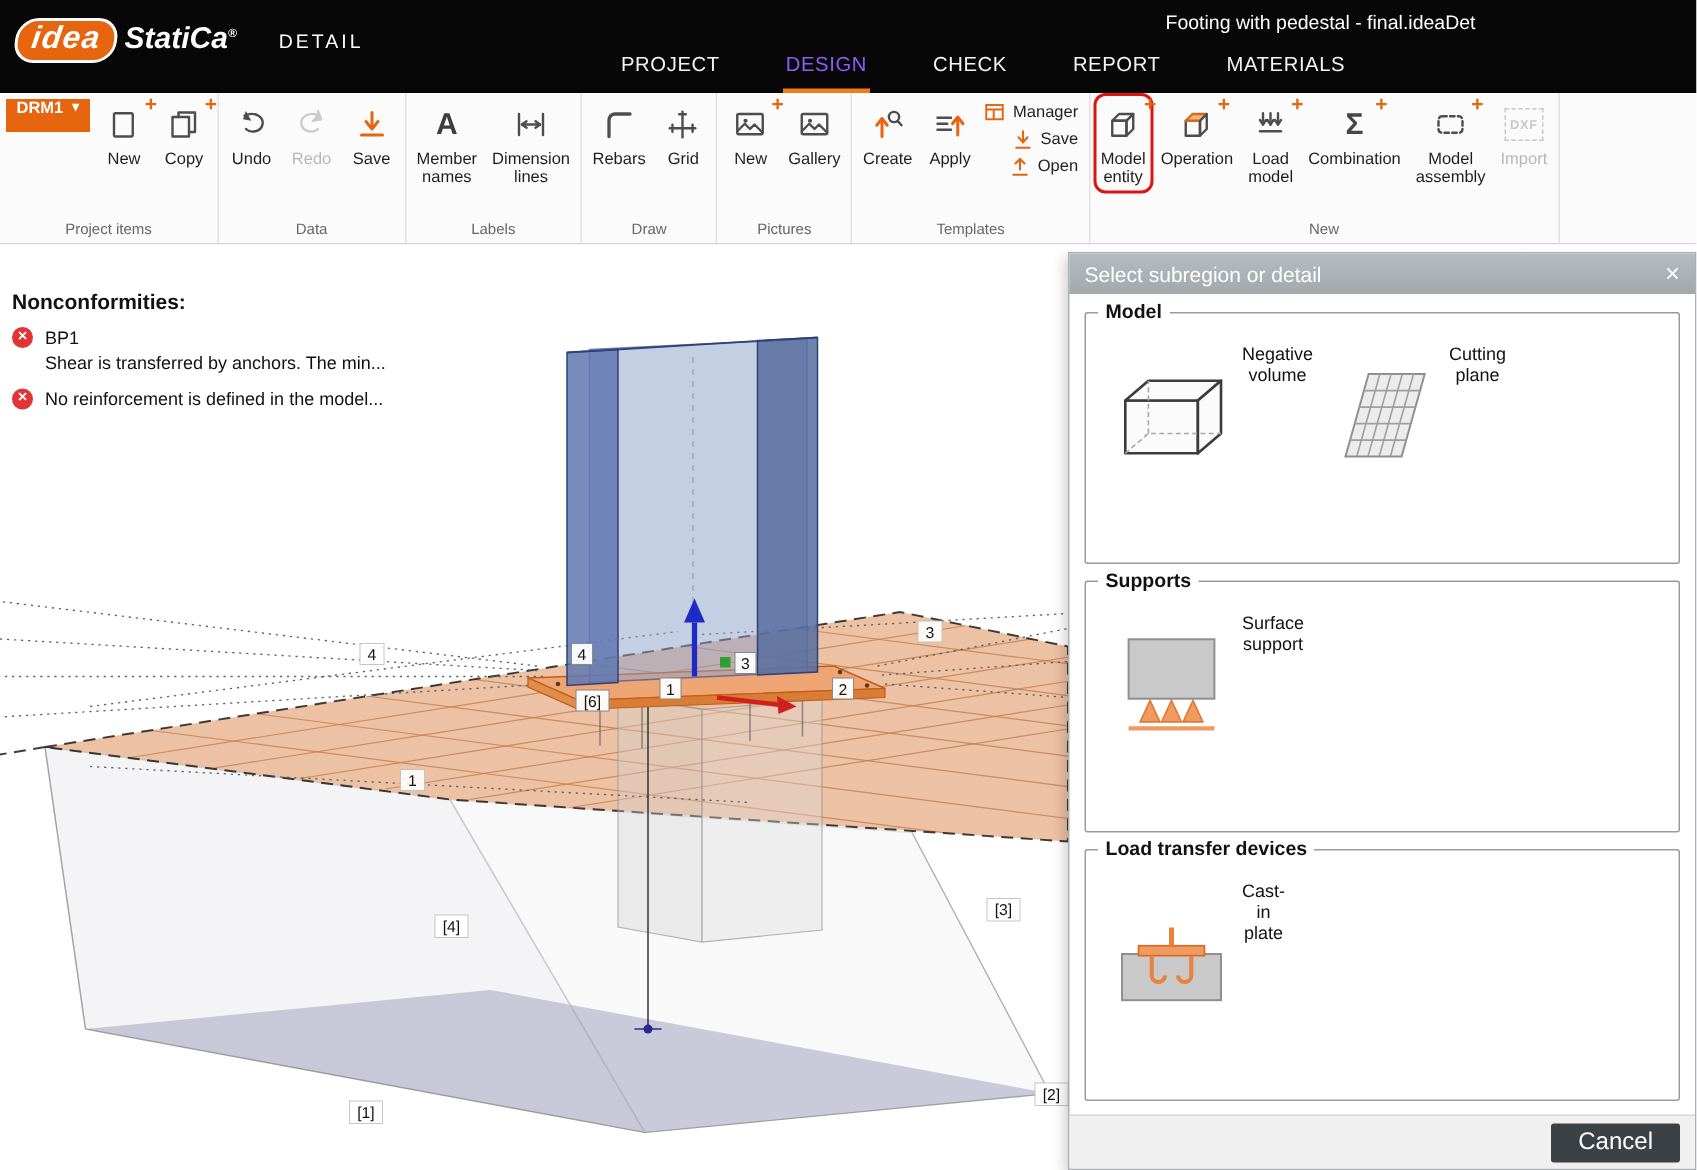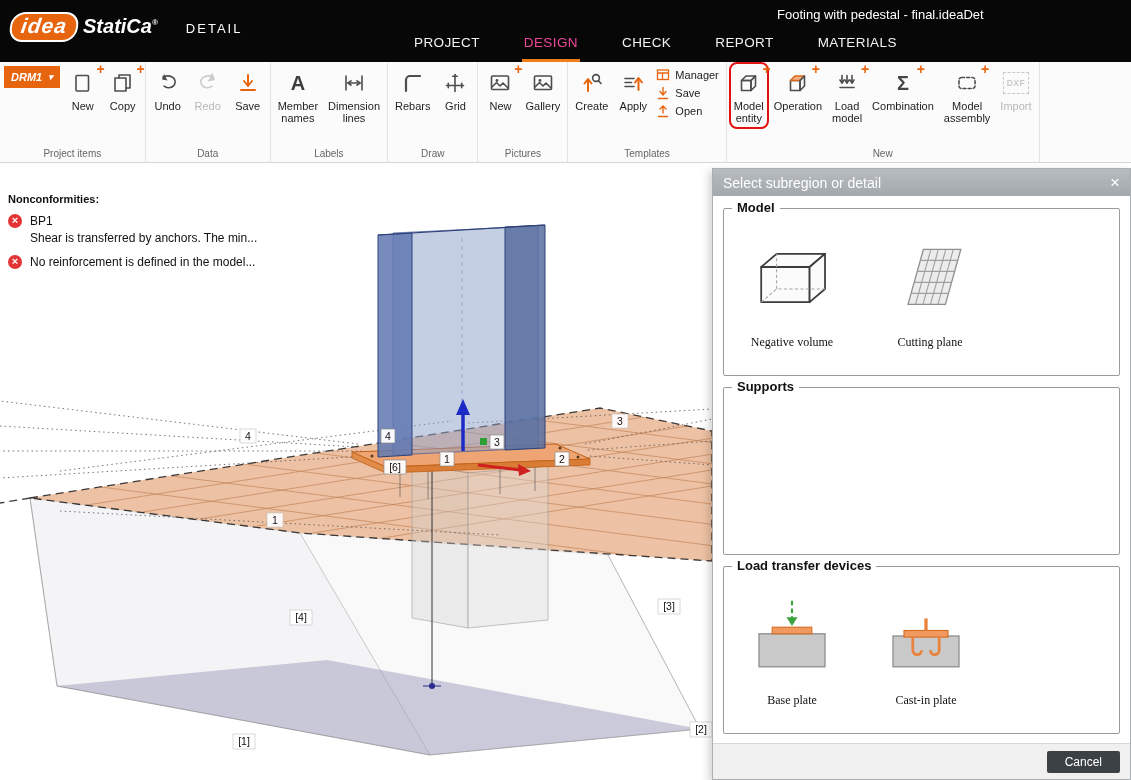--- a/index.html
+++ b/index.html
@@ -12,21 +12,21 @@
   .brand { position:absolute; left:10px; top:12px; display:flex; align-items:baseline; gap:5px; color:#fff; }
   .logo-pill { background:#e8650f; border:2px solid #fff; border-radius:14px; padding:0 9px 2px;
     transform:skewX(-8deg); font-style:italic; font-weight:bold; font-size:21px; letter-spacing:1px; }
   .logo-statica { font-style:italic; font-weight:bold; font-size:20px; }
   .logo-reg { font-size:8px; vertical-align:super; }
   .app-name { font-size:13px; letter-spacing:2px; margin-left:23px; }
   .doc-title { position:absolute; left:777px; top:7px; color:#fff; font-size:13px; }
   .tabs { position:absolute; left:412px; bottom:0; display:flex; gap:40px; }
   .tab { color:#f2f2f2; font-size:13.5px; letter-spacing:.4px; padding:6px 2px 9px; cursor:pointer;
     border-bottom:3px solid transparent; }
-  .tab.active { color:#ec4899; border-bottom-color:#ef7d1a; }
+  .tab.active { color:#8b5cf6; border-bottom-color:#ef7d1a; }
 
   
   .ribbon { position:absolute; top:62px; left:0; width:1131px; height:101px; background:#fbfbfb;
     border-bottom:1px solid #d5d5d5; display:flex; overflow:hidden; }
   .rgroup { display:flex; flex-direction:column; border-right:1px solid #e2e2e2; padding:0 2px; flex:0 0 auto; }
   .rgroup-buttons { flex:1; display:flex; align-items:flex-start; }
   .rgroup-label { text-align:center; font-size:10px; color:#666; padding:1px 6px 3px; }
   .rbtn { display:flex; flex-direction:column; align-items:center; min-width:36px; padding:4px 3px 2px;
     gap:2px; cursor:pointer; border:2.5px solid transparent; border-radius:8px; }
   .rbtn .icon { width:30px; height:30px; position:relative; display:flex; align-items:center; justify-content:center; }
@@ -34,54 +34,54 @@
   .rbtn.disabled .lbl { color:#b8b8b8; }
   .rbtn.disabled svg * { stroke:#cccccc !important; }
   .rbtn.hl-red { border-color:#e11212; }
   .icon svg { stroke:#4d4d4d; fill:none; stroke-width:1.6; stroke-linecap:round; stroke-linejoin:round; }
   .ic-orange { stroke:#e8650f !important; }
   .plus { position:absolute; top:-6px; right:-7px; color:#e8650f; font-weight:bold; font-size:14px; line-height:1; }
   .glyph-a { font-size:20px; font-weight:bold; color:#3d3d3d; }
   .glyph-sigma { font-size:20px; font-weight:bold; color:#464646; }
   .dxf-box { border:1px dashed #c9c9c9; color:#c9c9c9; font-size:8.5px; font-weight:bold; padding:5px 3px; letter-spacing:.5px; }
   .drm { background:#e8650f; color:#fff; font-size:11px; font-weight:bold; height:22px; display:flex;
-    align-items:center; gap:6px; padding:0 7px; margin:4px 3px 0 2px; cursor:pointer; flex:0 0 auto;font-style:italic; }
+    align-items:flex-start; gap:6px; padding:0 7px; margin:4px 3px 0 2px; cursor:pointer; flex:0 0 auto; }
   .drm .chev { font-size:9px; }
-  .tcol { display:flex; flex-direction:column; gap:4px; padding:6px 5px 0 3px; }
+  .tcol { display:flex; flex-direction:column; gap:4px; padding:6px 5px 0 3px;align-items:flex-end; }
   .titem { display:flex; align-items:center; gap:5px; font-size:11px; color:#222; cursor:pointer; white-space:nowrap; }
 
   
   .canvas { position:absolute; top:163px; left:0; width:1131px; height:617px; background:#fff; }
   .scene { position:absolute; top:0; left:0; }
   .scene text { font-family:"Liberation Sans", sans-serif; font-size:10.5px; fill:#111; }
   .noncon { position:absolute; left:8px; top:30px; font-size:12px; color:#111; width:330px; }
-  .noncon-title { font-weight:bold; font-size:11px; margin-bottom:9px; }
+  .noncon-title { font-weight:bold; font-size:14px; margin-bottom:9px; }
   .nc-row { display:flex; gap:8px; align-items:flex-start; margin-bottom:3px; cursor:pointer; }
   .nc-icon { width:14px; height:14px; border-radius:50%; background:#e23434; color:#fff; font-size:11px;
     line-height:13px; text-align:center; flex:0 0 14px; font-weight:bold; }
   .nc-sub { margin:1px 0 10px 22px; }
 
   
   .panel { position:absolute; top:168px; right:0; width:419px; height:612px; background:#fff;
     border:1px solid #a9afb3; box-shadow:-3px 3px 8px rgba(0,0,0,.18); display:flex; flex-direction:column; }
   .panel-header { height:27px; background:linear-gradient(#b7bcc0,#a2a8ac); color:#fff; font-size:14px;
     display:flex; align-items:center; justify-content:space-between; padding:0 10px; flex:0 0 27px; }
   .panel-close { cursor:pointer; font-size:17px; line-height:1; }
   .panel-body { flex:1; padding:12px 10px 4px; display:flex; flex-direction:column; gap:11px; overflow:hidden; }
   .fgroup { border:1px solid #9b9b9b; border-radius:2px; position:relative; padding:16px 10px 8px; height:168px; }
   .fgroup-legend { position:absolute; top:-9px; left:8px; background:#fff; padding:0 5px; font-weight:bold; font-size:13px; color:#111; }
   .tiles { display:flex; gap:22px; }
-  .tile { display:flex; flex-direction:column; align-items:center; width:116px; cursor:pointer;font-family:Liberation Serif, serif; }
+  .tile { display:flex; align-items:flex-start; width:116px; cursor:pointer; }
   .tile-icon { width:102px; height:106px; display:flex; align-items:center; justify-content:center;
     border:3px solid transparent; border-radius:10px; }
   .tile-icon.hl { border-color:#e11212; }
   .tile-label { font-size:12px; margin-top:4px; color:#111; text-align:center; }
   .panel-footer { flex:0 0 36px; background:#f0f0f0; border-top:1px solid #d8d8d8; display:flex;
     align-items:center; justify-content:flex-end; padding:0 10px; }
-  .cancel-btn { background:#3c4146; color:#fff; font-size:12px; padding:4px 18px; border-radius:2px; cursor:pointer; }
+  .cancel-btn { background:#3c4146; color:#fff; font-size:16px; padding:4px 18px; border-radius:2px; cursor:pointer; }
 </style>
 </head>
 <body>
 
 <div class="app">
 
   <header class="topbar">
     <div class="brand">
       <span class="logo-pill">idea</span>
       <span class="logo-statica"><span>StatiCa</span><sup class="logo-reg">®</sup></span>
@@ -532,36 +532,41 @@
                 </g>
               </svg>
             </span>
             <span class="tile-label">Cutting plane</span>
           </div>
         </div>
       </div>
 
       <div class="fgroup">
         <span class="fgroup-legend">Supports</span>
+        <div class="tiles">
+          <div class="tile">
+            <span class="tile-icon">
+              <svg width="88" height="88" viewBox="0 0 80 80">
+                <rect x="14" y="12" width="52" height="36" fill="#c9c9c9" stroke="#8f8f8f" stroke-width="1.2"></rect>
+                <g fill="#f09a62" stroke="#e07a33" stroke-width="1">
+                  <polygon points="21,62 33,62 27,49"></polygon>
+                    <polygon points="34,62 46,62 40,49"></polygon>
+                    <polygon points="47,62 59,62 53,49"></polygon>
+                </g>
+                <line x1="14" y1="66" x2="66" y2="66" stroke="#f09a62" stroke-width="2.5"></line>
+              </svg>
+            </span>
+            <span class="tile-label">Surface support</span>
+          </div>
+        </div>
       </div>
 
       <div class="fgroup">
         <span class="fgroup-legend">Load transfer devices</span>
         <div class="tiles" style="gap:18px;">
-          <div class="tile">
-            <span class="tile-icon">
-              <svg width="88" height="88" viewBox="0 0 80 80">
-                <rect x="10" y="38" width="60" height="30" fill="#c9c9c9" stroke="#8f8f8f" stroke-width="1.2"></rect>
-                <rect x="22" y="32" width="36" height="6" fill="#f09a62" stroke="#d86a1e" stroke-width="1"></rect>
-                <line x1="40" y1="8" x2="40" y2="24" stroke="#3aa33f" stroke-width="2" stroke-dasharray="4 3"></line>
-                <polygon points="40,31 35,23 45,23" fill="#3aa33f"></polygon>
-              </svg>
-            </span>
-            <span class="tile-label">Base plate</span>
-          </div>
           <div class="tile">
             <span class="tile-icon">
               <svg width="88" height="88" viewBox="0 0 80 80">
                 <rect x="10" y="40" width="60" height="28" fill="#c9c9c9" stroke="#8f8f8f" stroke-width="1.2"></rect>
                 <rect x="20" y="35" width="40" height="6" fill="#f09a62" stroke="#d86a1e" stroke-width="1"></rect>
                 <line x1="40" y1="24" x2="40" y2="35" stroke="#e8823c" stroke-width="3"></line>
                 <path d="M28 41 v12 a4 4 0 0 0 8 0" fill="none" stroke="#e8823c" stroke-width="2.5"></path>
                 <path d="M52 41 v12 a4 4 0 0 1 -8 0" fill="none" stroke="#e8823c" stroke-width="2.5"></path>
               </svg>
             </span>

